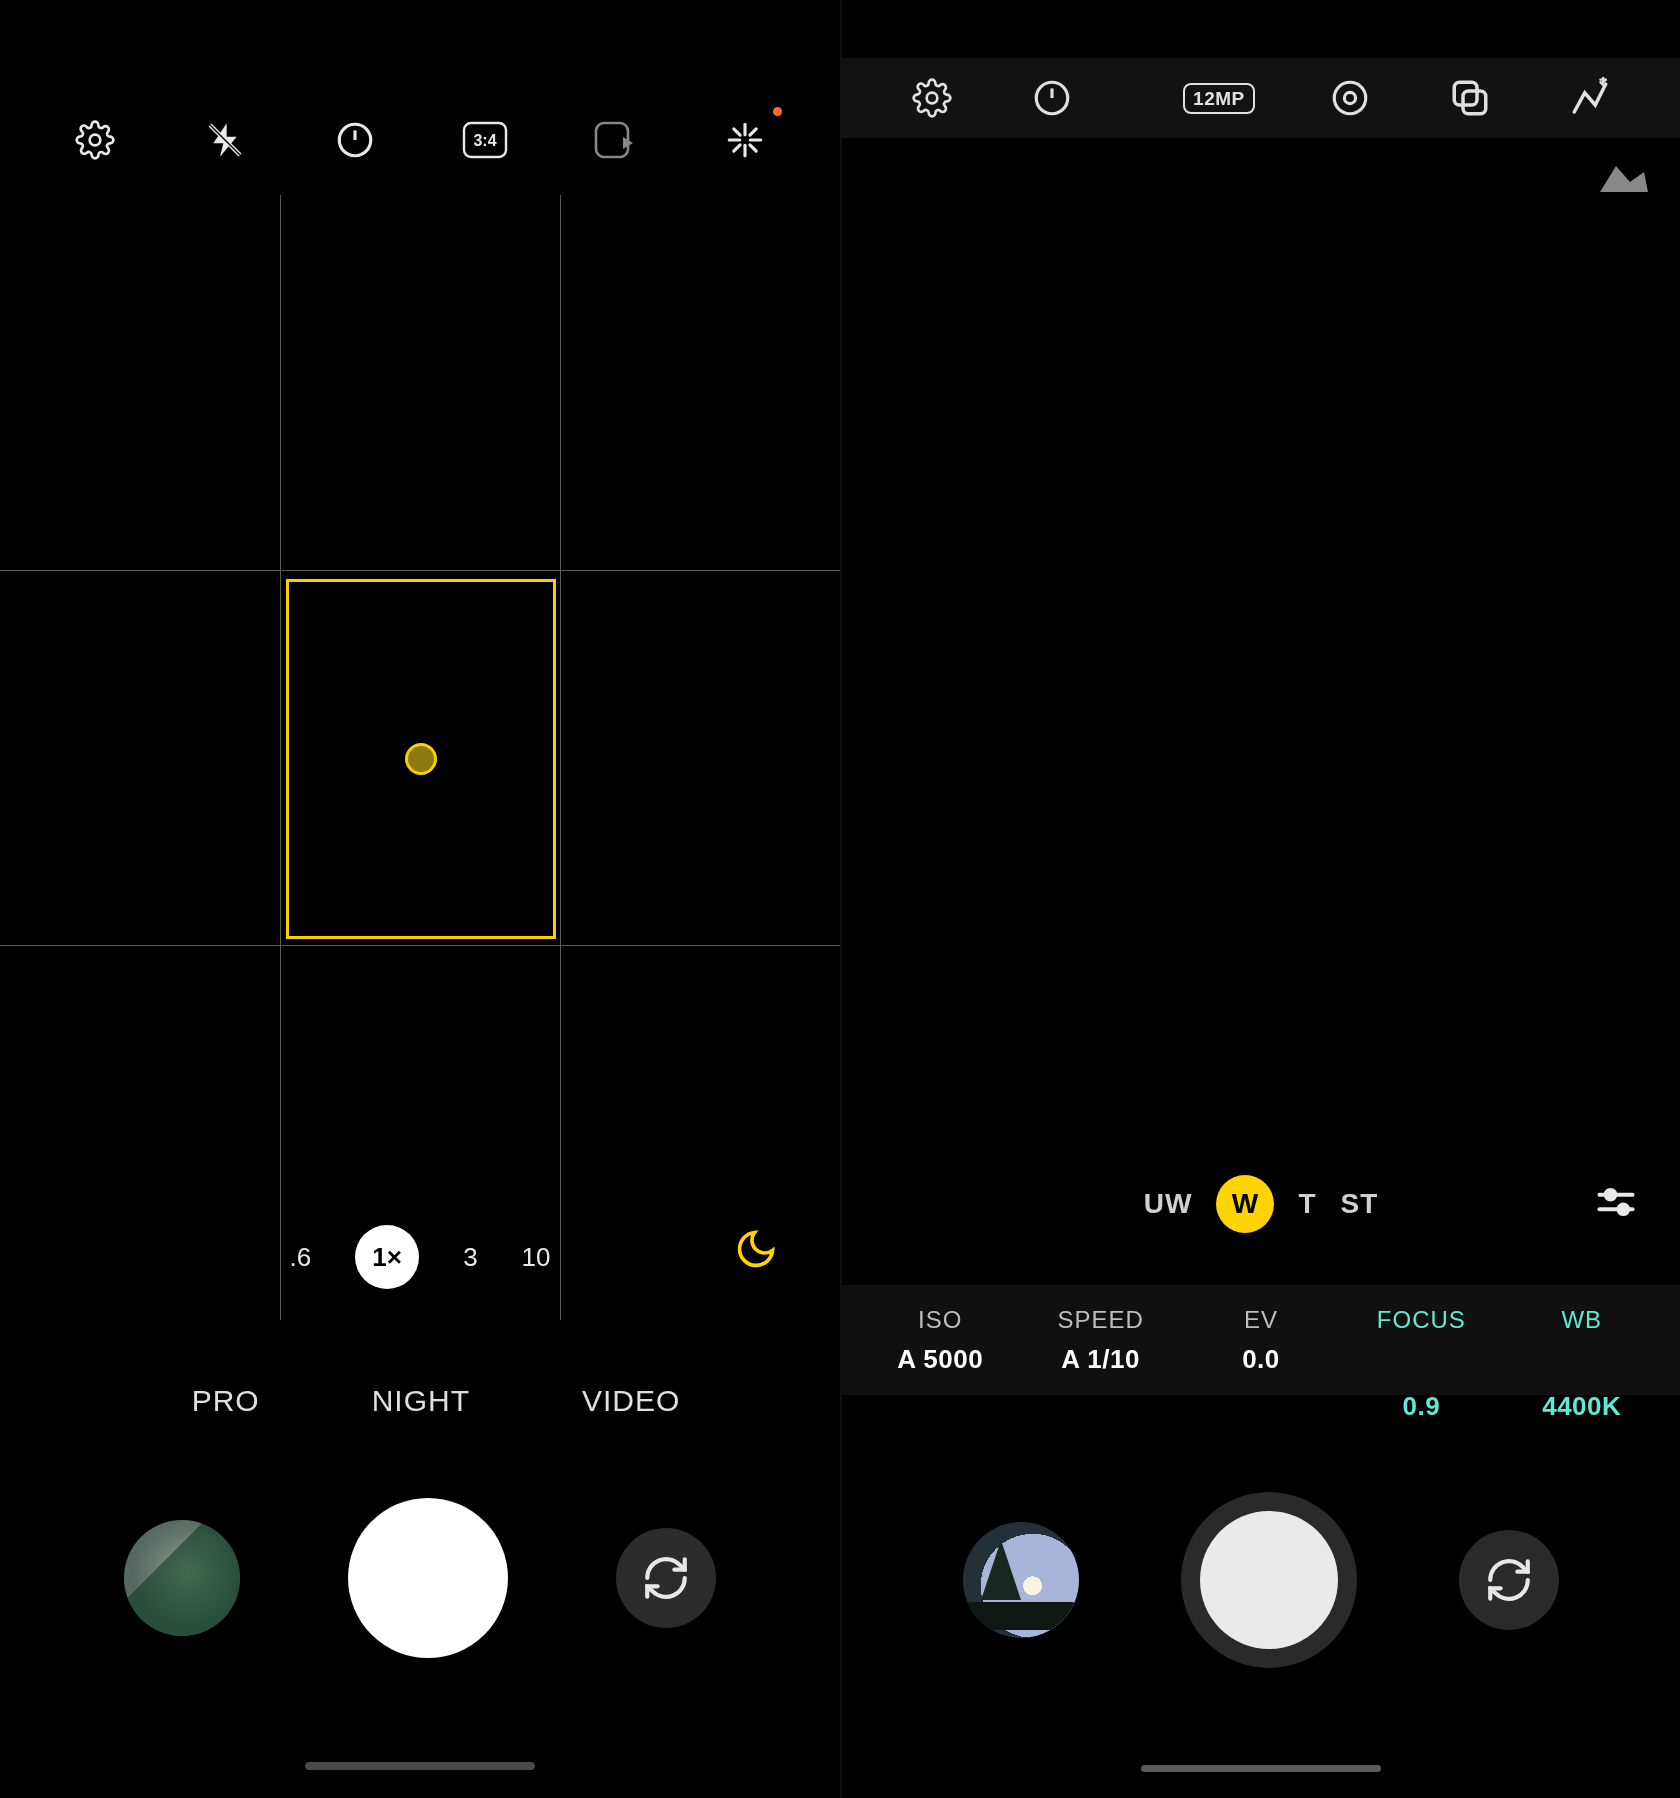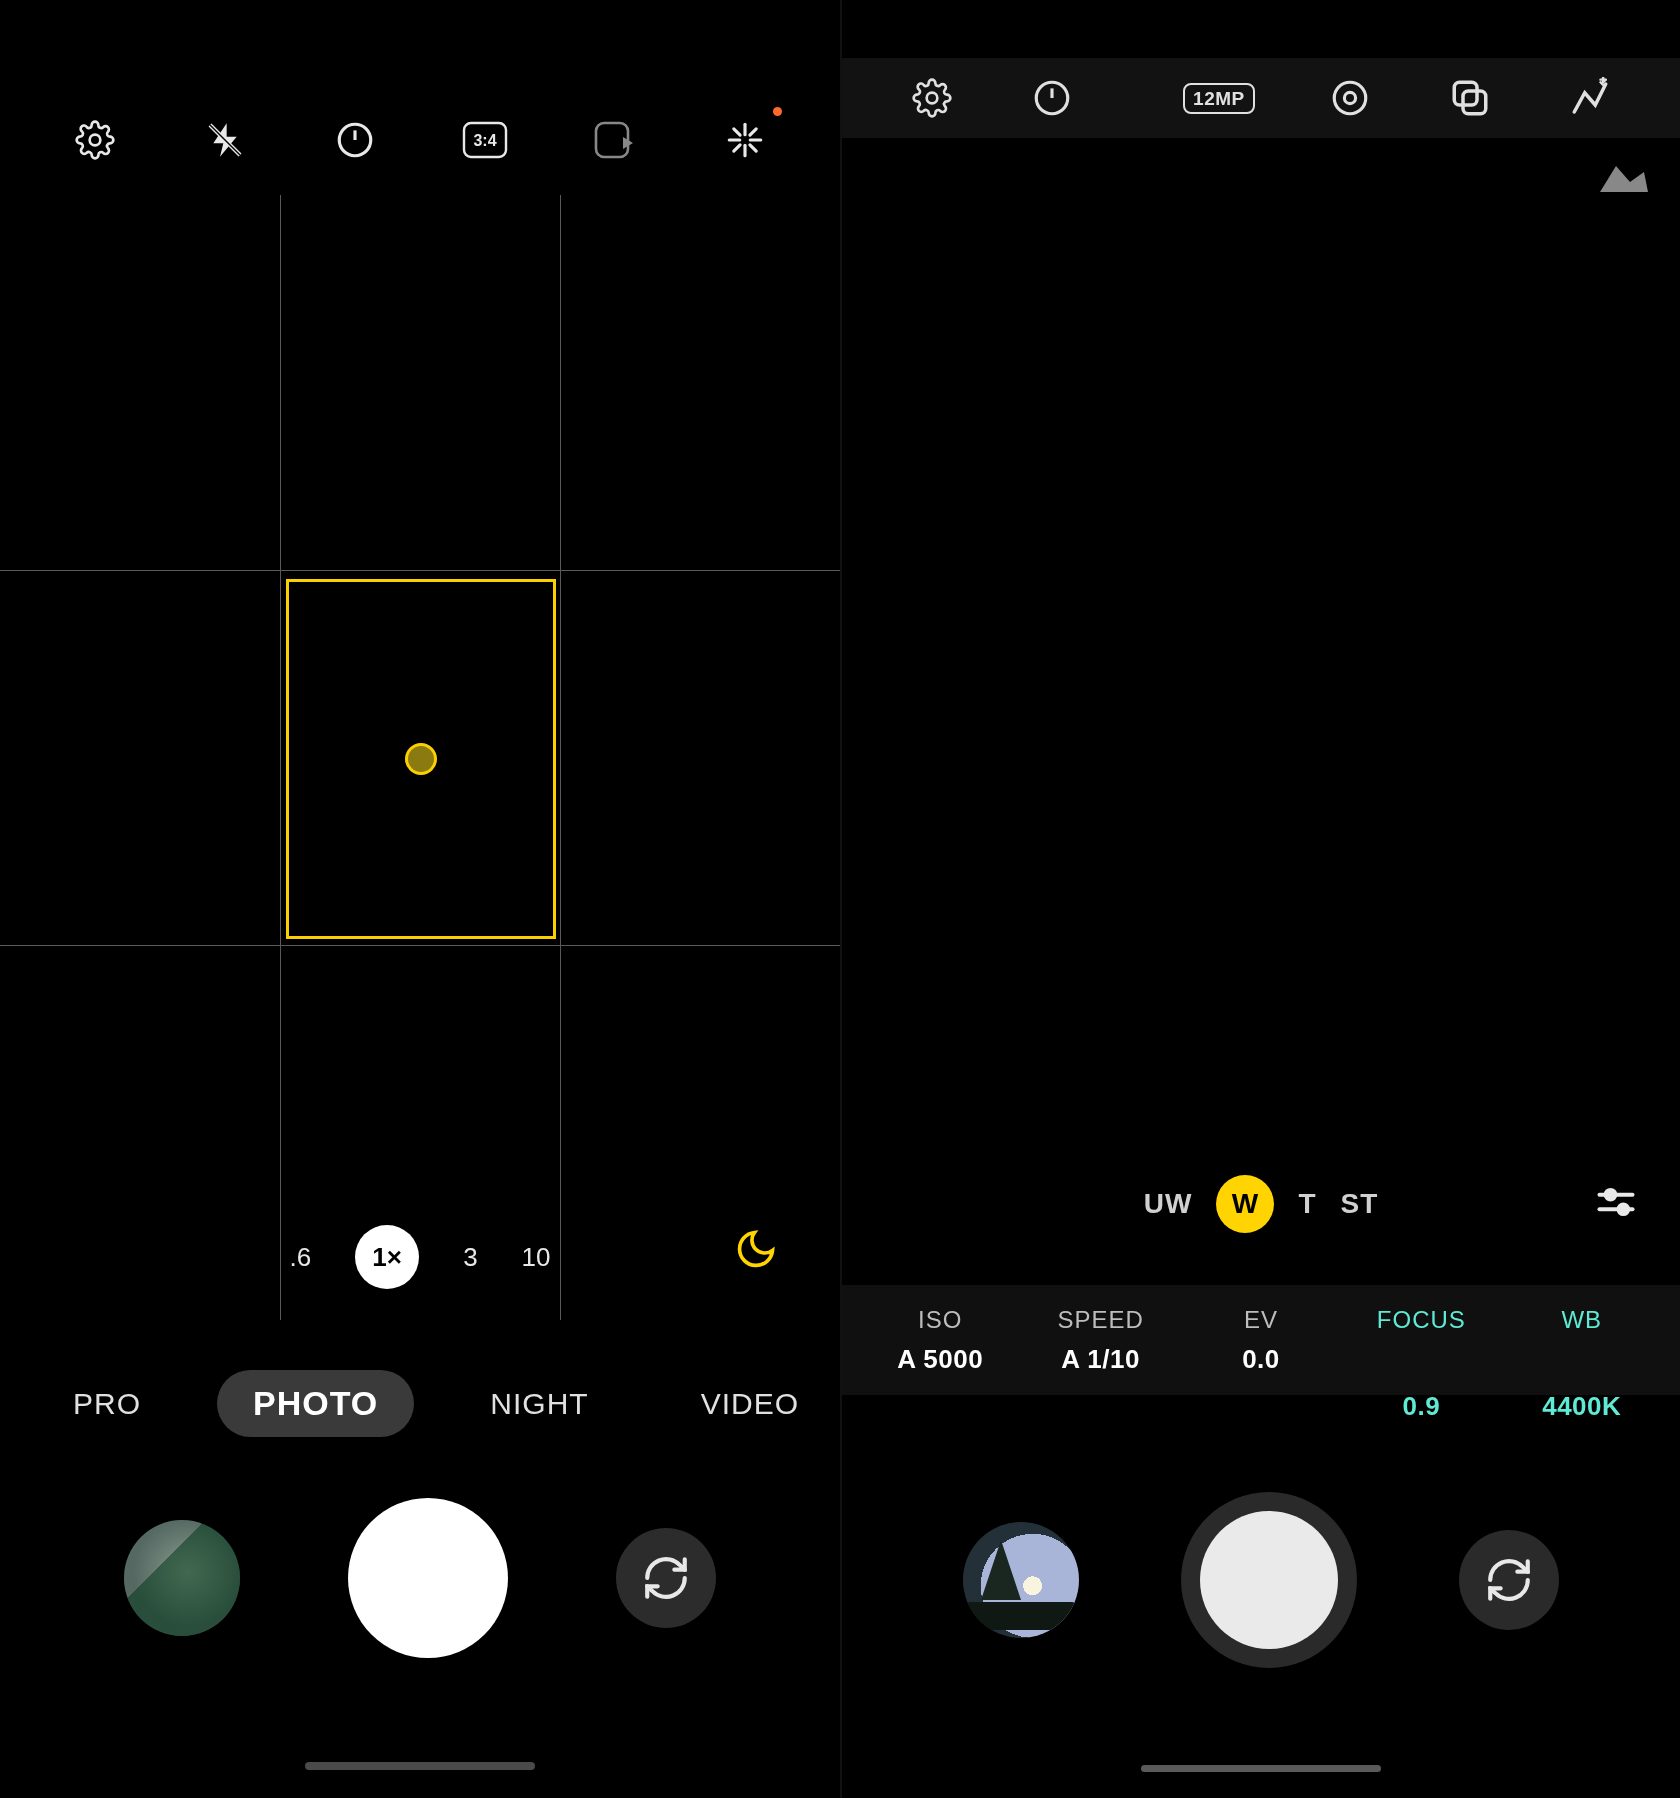--- a/index.html
+++ b/index.html
@@ -143,21 +143,20 @@
     </div>
 
     <div class="moon-btn">
       <svg width="44" height="44" viewBox="0 0 24 24" fill="none" stroke="#ffd400" stroke-width="2">
           <path d="M21 12.8A9 9 0 1 1 11.2 3 7 7 0 0 0 21 12.8z"></path>
         </svg>
     </div>
 
     <div class="modes-row">
       <span class="mode-chip">PRO</span>
-      <span class="mode-chip active">PHOTO</span>
       <span class="mode-chip">NIGHT</span>
       <span class="mode-chip">VIDEO</span>
     </div>
 
     <div class="bottom-bar">
       <div class="gallery-thumb"></div>
       <div class="shutter"></div>
       <div class="switch-cam">
         <svg width="50" height="50" viewBox="0 0 24 24" fill="none" stroke="#e8e8e8" stroke-width="2" stroke-linecap="round">
             <path d="M3 12a9 9 0 0 1 15.5-6.3L21 8"></path>

